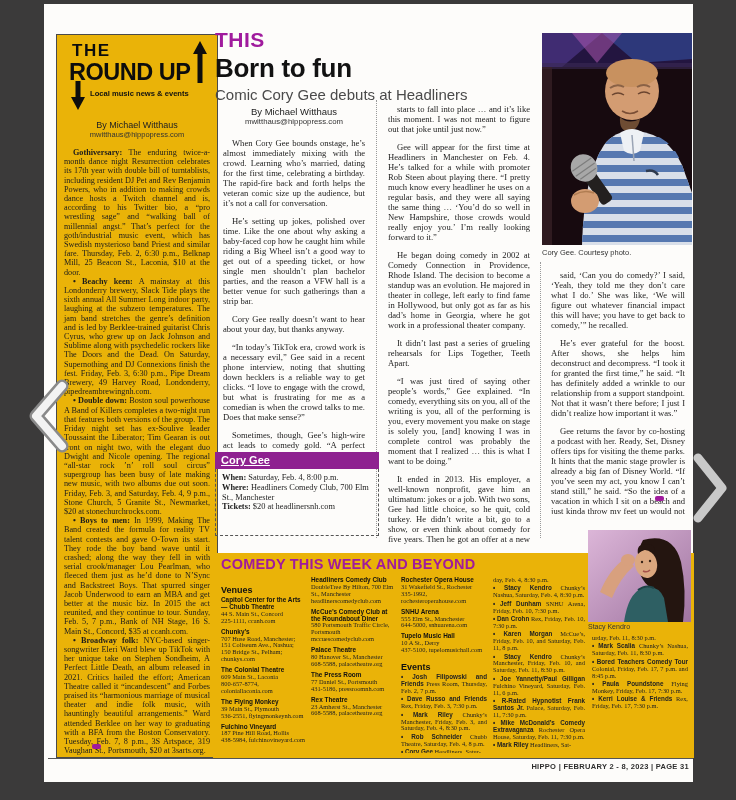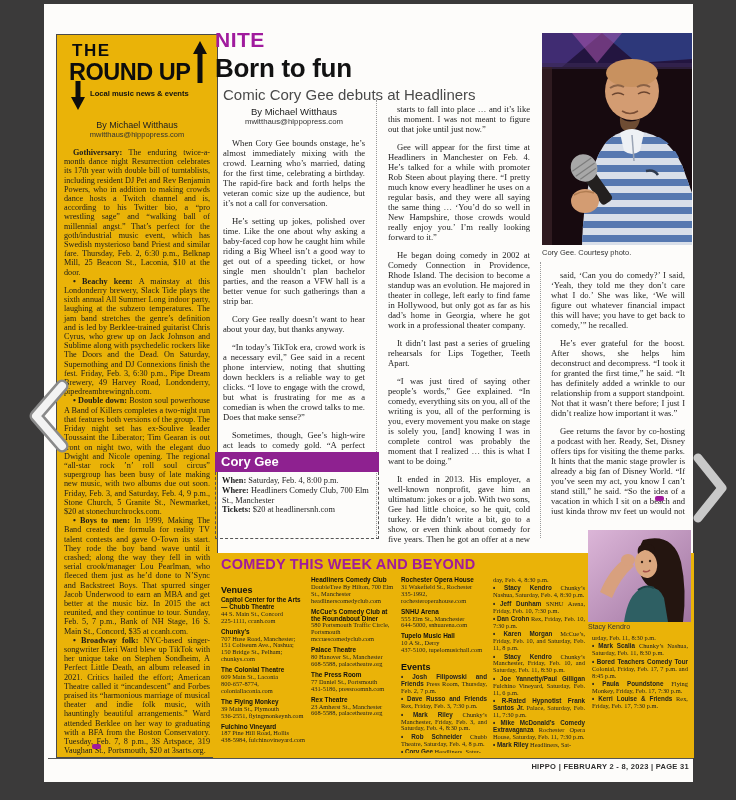--- a/index.html
+++ b/index.html
@@ -30,42 +30,42 @@
   .ru-body{margin-top:9px;}
   .rp{
     font-family:"Liberation Serif",serif;font-size:8.2px;line-height:9.2px;
     color:#1c1c1c;text-align:justify;text-indent:9px;margin:0;hyphens:auto;
   }
   .rp b{font-family:"Liberation Serif",serif;}
   
   .art-header{position:absolute;left:171px;top:24px;width:340px;}
   .nite{font-size:21px;font-weight:bold;color:#a01b9d;letter-spacing:0.5px;}
   .headline{font-size:26px;font-weight:bold;color:#121212;margin-top:1px;letter-spacing:-0.3px;}
-  .subhead{font-size:15px;color:#4a4a4a;margin-top:2px;margin-left:8px;}
+  .subhead{font-size:15px;color:#4a4a4a;margin-top:2px;}
   .art-byline{position:absolute;left:171px;top:102px;width:158px;text-align:center;}
   .art-byline .b1{font-size:9.5px;color:#222;}
   .art-byline .b2{font-size:7.8px;color:#333;}
   
   .acol{position:absolute;overflow:hidden;}
   .col-a{left:171px;top:126px;width:158px;height:320px;}
   .col-b{left:336px;top:92px;width:158px;height:448px;}
   .col-c{left:499px;top:258px;width:150px;height:252px;}
   .ap{
     font-family:"Liberation Serif",serif;font-size:8.6px;line-height:10px;
     color:#1c1c1c;text-align:justify;text-indent:9px;margin:8px;hyphens:auto;
   }
   .colrule{position:absolute;border-left:1px dotted #9a9a9a;width:0;}
   .rule-ab{left:332px;top:96px;height:438px;}
   .rule-bc{left:496px;top:258px;height:276px;}
   
   .photo-cory{position:absolute;left:498px;top:29px;width:150px;height:212px;background:#120a0e;}
   .photo-cory-cap{position:absolute;left:498px;top:244px;width:150px;font-size:7.5px;color:#333;}
   
   .infobox{position:absolute;left:171px;top:448px;width:164px;box-sizing:border-box;}
-  .ib-head{background:#8e2190;color:#fff;font-size:13px;font-weight:bold;padding:2px 6px 3px;}
+  .ib-head{background:#8e2190;color:#fff;font-size:11px;font-weight:bold;padding:2px 6px 3px;text-decoration:underline;}
   .ib-body{border:1px dashed #555;border-top:none;padding:4px 6px 6px;min-height:56px;}
   .ib-row{font-family:"Liberation Serif",serif;font-size:8.4px;line-height:9.8px;color:#1c1c1c;margin:0;}
   
   .comedy{
     position:absolute;left:169px;top:549px;width:481px;height:205px;
     background:#eab308;box-sizing:border-box;
   }
   .comedy-title{position:absolute;left:8px;top:3px;font-size:14.5px;font-weight:bold;color:#a01b9d;letter-spacing:0.2px;}
   .ccol{position:absolute;top:24px;overflow:hidden;}
   .cc1{left:8px;width:84px;height:176px;}
@@ -125,21 +125,21 @@
 
         <p class="rp"><b>• Double down:</b> <span>Boston soul powerhouse A Band of Killers completes a two-night run that features both versions of the group. The Friday night set has ex-Soulive leader Toussaint the Liberator; Tim Gearan is out front on night two, with the elegant duo Dwight and Nicole opening. The regional “all-star rock ’n’ roll soul circus” supergroup has been busy of late making new music, with two albums due out soon. Friday, Feb. 3, and Saturday, Feb. 4, 9 p.m., Stone Church, 5 Granite St., Newmarket, $20 at stonechurchrocks.com.</span></p>
 
         <p class="rp"><b>• Boys to men:</b> <span>In 1999, Making The Band created the formula for reality TV talent contests and gave O-Town its start. They rode the boy band wave until it crashed; along the way they fell in with serial crook/manager Lou Pearlman, who fleeced them just as he’d done to N’Sync and Backstreet Boys. That spurred singer Jacob Underwood to earn an MBA and get better at the music biz. In 2015 the act reunited, and they continue to tour. Sunday, Feb. 5, 7 p.m., Bank of NH Stage, 16 S. Main St., Concord, $35 at ccanh.com.</span></p>
 
         <p class="rp"><b>• Broadway folk:</b> <span>NYC-based singer-songwriter Eleri Ward blew up TikTok with her unique take on Stephen Sondheim, A Perfect Little Death, an album released in 2021. Critics hailed the effort; American Theatre called it “incandescent” and Forbes praised its “harmonious marriage of musical theater and indie folk music, with hauntingly beautiful arrangements.” Ward attended Berklee on her way to graduating with a BFA from the Boston Conservatory. Tuesday, Feb. 7, 8 p.m., 3S Artspace, 319 Vaughan St., Portsmouth, $20 at 3sarts.org.</span></p>
       </div>
   </div>
 
   <div class="art-header">
-    <div class="nite">NITE</div>
+    <div class="nite">THIS</div>
     <div class="headline">Born to fun</div>
     <div class="subhead">Comic Cory Gee debuts at Headliners</div>
   </div>
   <div class="art-byline">
     <div class="b1">By Michael Witthaus</div>
     <div class="b2">mwitthaus@hippopress.com</div>
   </div>
 
   <div class="acol col-a">
 

